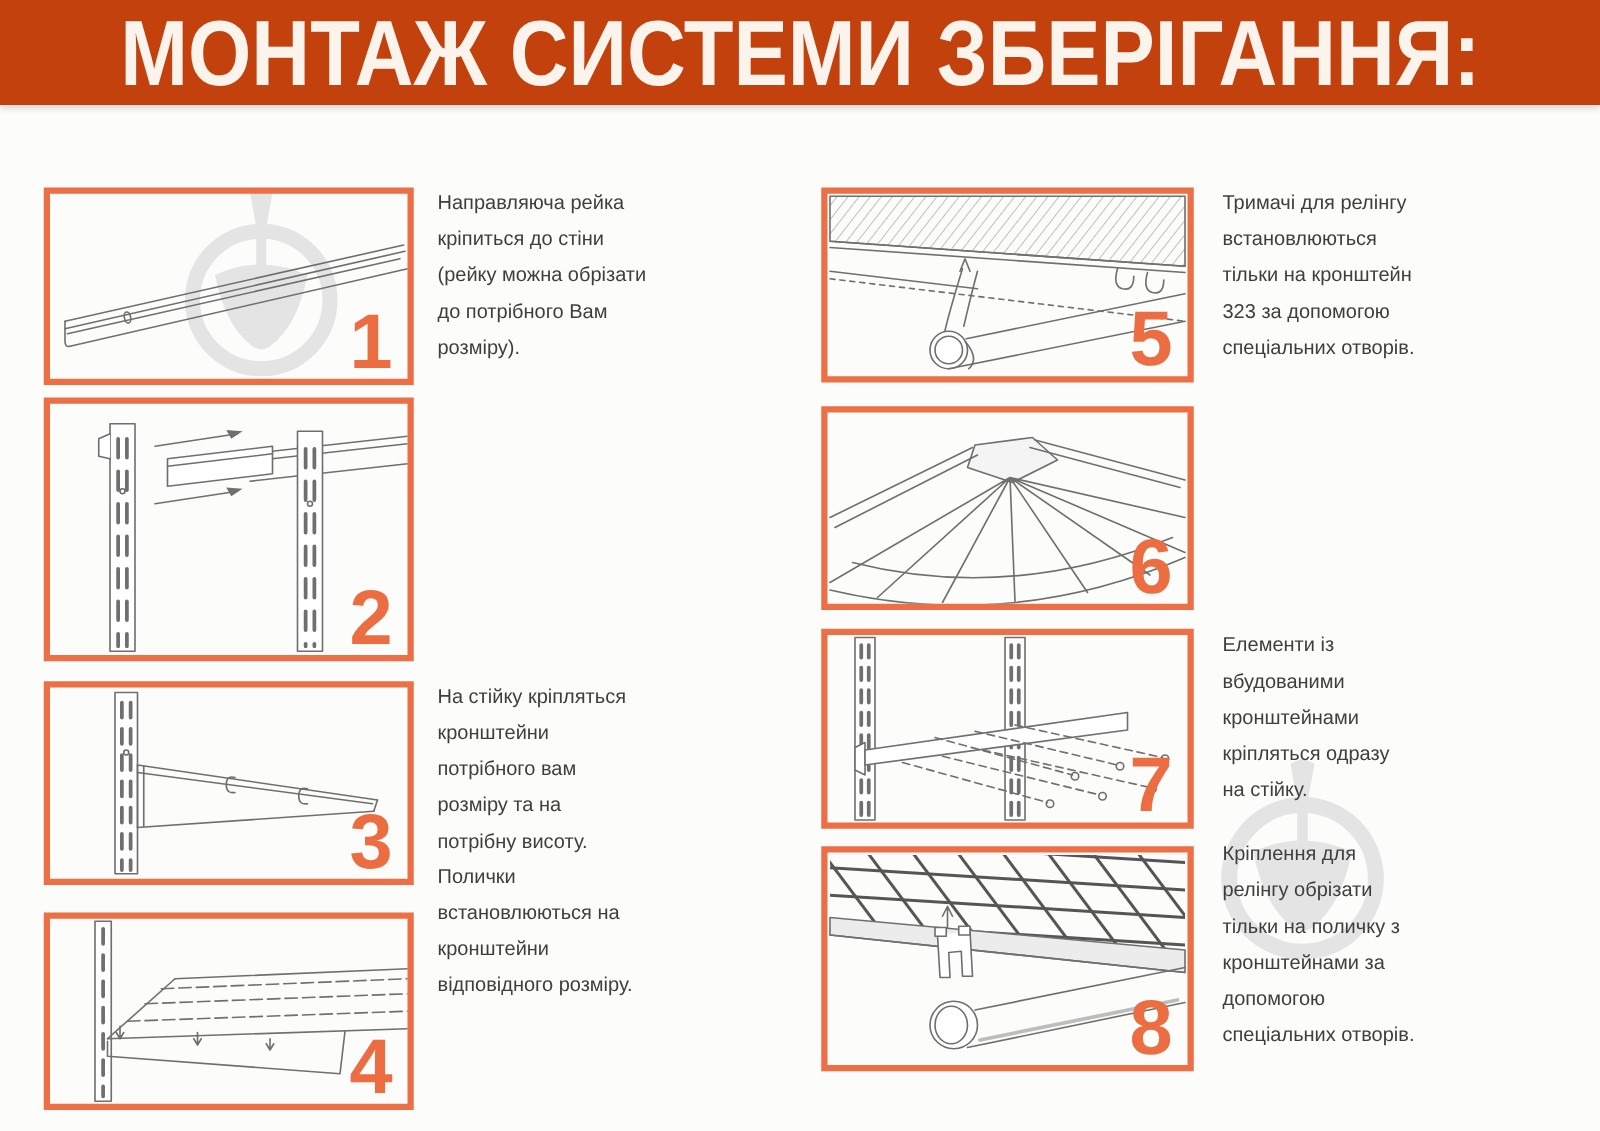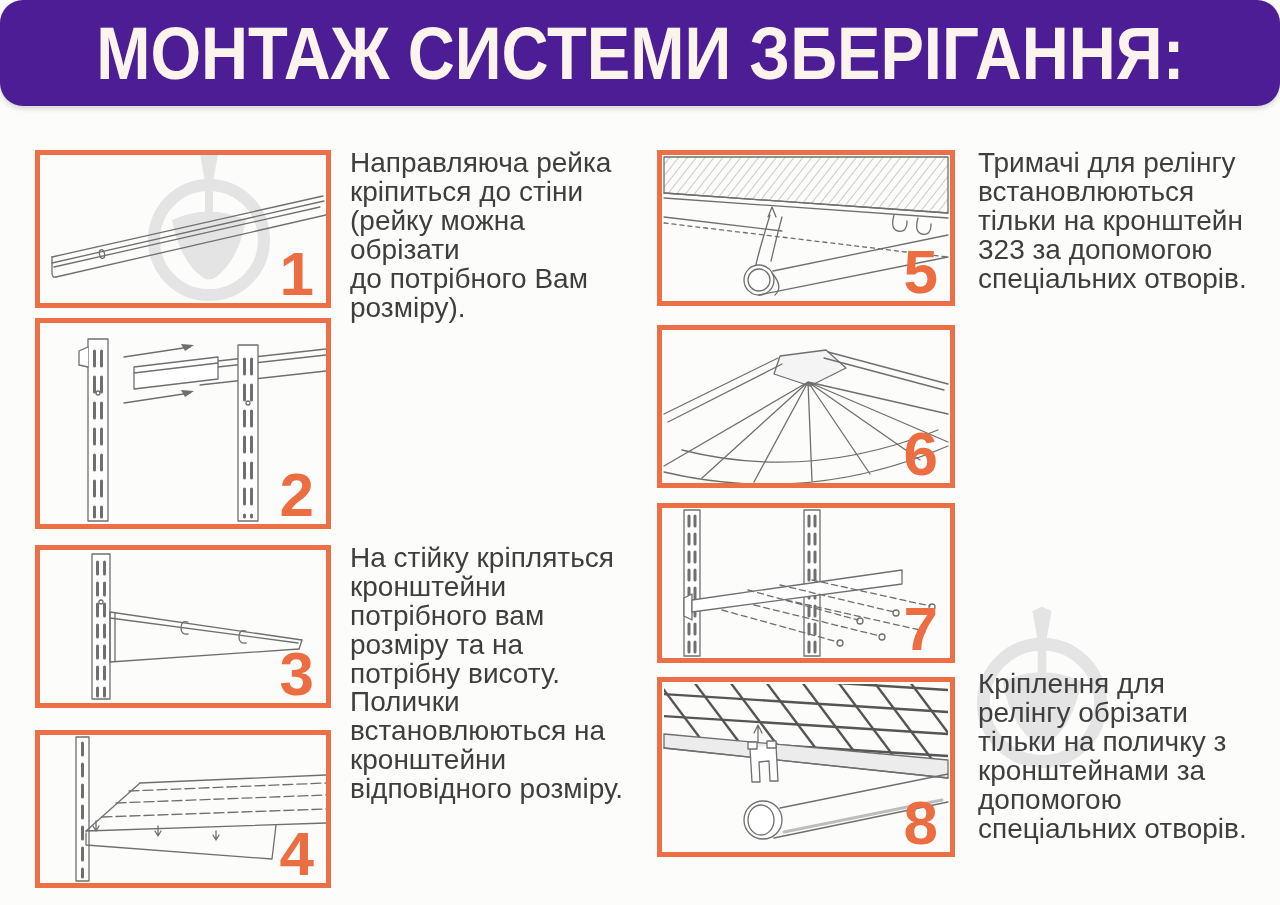--- a/index.html
+++ b/index.html
@@ -1,44 +1,43 @@
 <!DOCTYPE html>
 <html><head>
 <meta charset="utf-8">
 <style>
   * { margin:0; padding:0; box-sizing:border-box; }
   html,body { background:#ffffff; }
   body { font-family:"Liberation Sans", sans-serif; }
   .page { position:relative; width:1280px; height:905px; background:#fcfcfa; overflow:hidden; }
 
   .banner {
-    position:absolute; left:0; top:0; width:1280px; height:106px;
-    background:#4c1d95; display:flex; align-items:center; justify-content:center;
+    position:absolute; left:0; top:0; width:1280px; height:84px;
+    background:#c2410c; display:flex; align-items:center; justify-content:center;
     box-shadow:0 3px 5px rgba(0,0,0,.15);
-    border-radius:23px;
   }
   .banner h1 {
     color:#fbf4ec; font-size:74px; font-weight:700; white-space:nowrap;
     letter-spacing:0; transform:scaleX(.88); transform-origin:center;
   }
 
   .wm { position:absolute; z-index:0; }
 
   .fig {
     position:absolute; border:5px solid #ec6f45; background:transparent; z-index:1;
   }
   .fig svg { position:absolute; left:0; top:0; width:100%; height:100%; }
   .fig .num {
     position:absolute; right:12px; bottom:0; z-index:2;
     font-size:62px; line-height:58px; font-weight:700; color:#ed6d42; font-style:normal;
   }
 
   .txt {
     position:absolute; z-index:2; color:#3e3e3e;
-    font-size:28px; line-height:29px; white-space:pre-line;
+    font-size:16px; line-height:29px; white-space:pre-line;
   }
 
   .art { stroke:#6f6f6f; stroke-width:1.3; fill:none; stroke-linecap:round; stroke-linejoin:round; }
   .art .wh { fill:#ffffff; }
   .art .shade { fill:#ececec; }
   .art .slot { stroke-width:3; }
   .art .mesh { stroke:#555; stroke-width:2.4; }
   .art .dash { stroke-dasharray:6 4; }
 </style>
 </head>
@@ -212,20 +211,25 @@
         <circle cx="198" cy="113" r="3"></circle>
       <path d="M60,102 L176,134" class="dash"></path>
         <circle cx="178" cy="135" r="3"></circle>
       <path d="M92,97 L218,128" class="dash"></path>
         <circle cx="220" cy="129" r="3"></circle>
       <path d="M124,92 L258,122" class="dash"></path>
         <circle cx="260" cy="123" r="3"></circle>
     </svg>
     <figcaption class="num">7</figcaption>
   </figure>
+  <p class="txt" style="left:978px;top:502px;width:296px">Елементи із
+вбудованими
+кронштейнами
+кріпляться одразу
+на стійку.</p>
 
   <figure class="fig" style="left:657px;top:677px;width:298px;height:180px">
     <svg viewBox="0 0 288 170" class="art">
       <defs>
         <clipPath id="meshclip">
             <polygon points="2,2 286,2 286,78 2,52"></polygon>
           </clipPath>
       </defs>
       <g clip-path="url(#meshclip)">
         <path class="mesh" d="M-40,0 L20,80 M-4,0 L56,80 M32,0 L92,80 M68,0 L128,80 M104,0 L164,80 M140,0 L200,80 M176,0 L236,80 M212,0 L272,80 M248,0 L308,80"></path>

